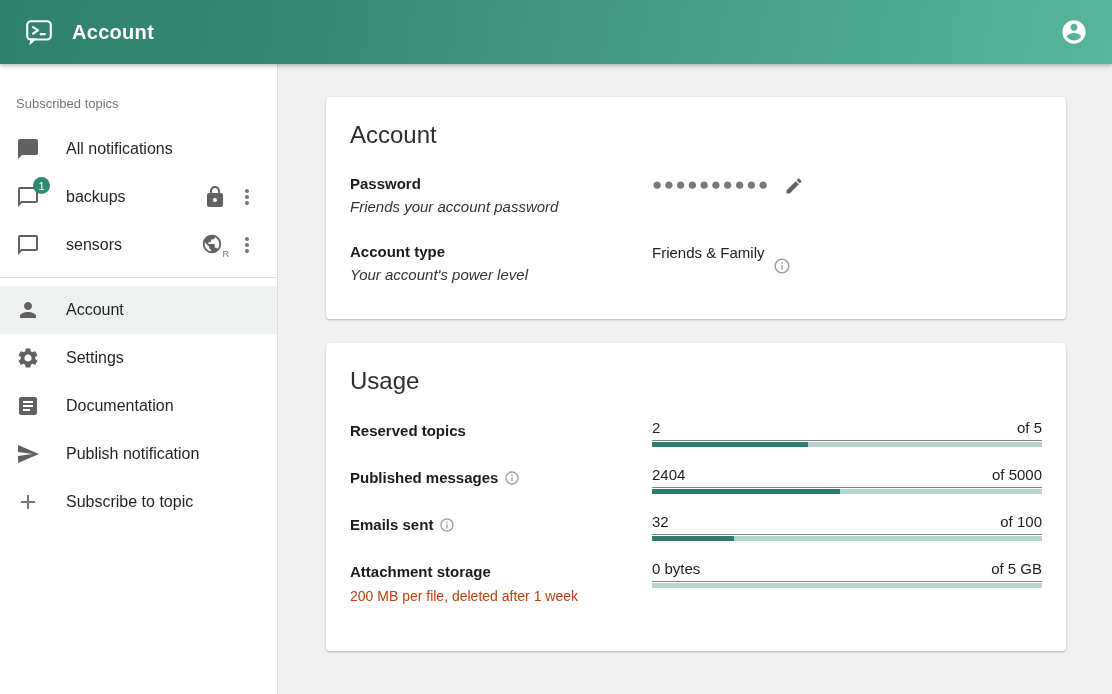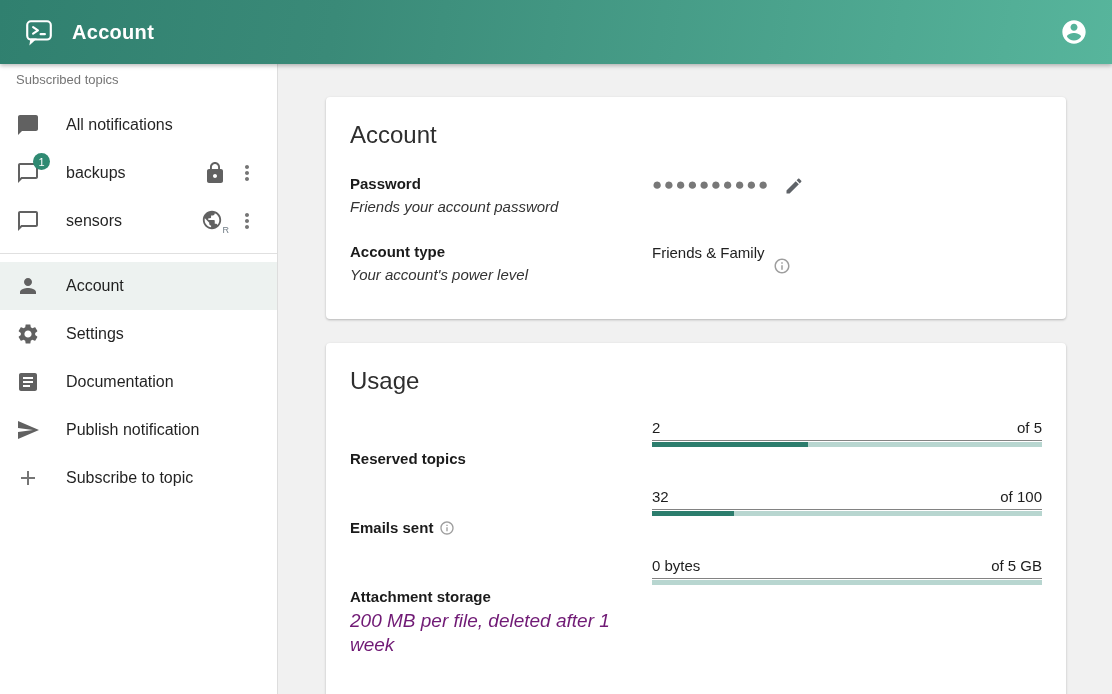--- a/index.html
+++ b/index.html
@@ -14,21 +14,21 @@
   }
   .app-bar .logo{ width:30px; height:30px; margin-right:18px; display:flex; }
   .app-bar .title{ color:#fff; font-size:20px; font-weight:700; letter-spacing:.3px; }
   .app-bar .spacer{ flex:1; }
   .app-bar .avatar-btn{ width:28px; height:28px; cursor:pointer; display:flex; }
 
   
   .body{ display:flex; height:630px; }
   .sidebar{
     width:278px; background:#fff; border-right:1px solid #ddd; flex-shrink:0;
-    padding-top:8px;
+    padding-top:32px;
   }
   .content{ flex:1; overflow:hidden; padding:33px 0 0 48px; }
 
   
   .section-label{ font-size:13px; font-weight:500; color:#757575; padding:0 16px 14px 16px; }
   .side-item{
     height:48px; display:flex; align-items:center; padding:0 18px 0 16px;
     cursor:pointer; position:relative;
   }
   .side-item.selected{ background:#edf2f0; }
@@ -59,22 +59,22 @@
   .acc-label{ font-size:15px; font-weight:700; color:#1b1b1b; line-height:22px; }
   .acc-sublabel{ font-size:15px; font-style:italic; color:#333; line-height:24px; }
   .acc-value-col{ flex:1; font-size:15px; color:#222; padding-top:3px; display:flex; align-items:flex-start; }
   .pwd-dots{ font-size:17px; letter-spacing:1.5px; color:#787878; line-height:18px; }
   .edit-btn{ width:20px; height:20px; margin-left:14px; cursor:pointer; display:flex; }
   .info-icon{ width:18px; height:18px; margin-left:8px; display:flex; align-self:center; cursor:pointer; }
   .info-icon.inline{ width:16px; height:16px; margin-left:6px; vertical-align:-3px; display:inline-flex; }
 
   .usage-row{ display:flex; margin-bottom:19px; }
   .usage-label-col{ width:302px; flex-shrink:0; padding-top:2px; }
-  .usage-label{ font-size:15px; font-weight:700; color:#1b1b1b; line-height:20px; display:flex; align-items:center;margin-top:28px; }
-  .usage-sublabel{ font-size:19px; font-style:italic; color:#701a75; line-height:24px; margin-top:2px; }
+  .usage-label{ font-size:15px; font-weight:700; color:#1b1b1b; line-height:20px; display:flex; align-items:center; }
+  .usage-sublabel{ font-size:14px; color:#c2410c; line-height:24px; margin-top:2px; }
   .usage-value-col{ flex:1; }
   .usage-numbers{
     display:flex; justify-content:space-between; font-size:15px; color:#1d1d1d;
     padding-bottom:3px; border-bottom:1px solid #828282; line-height:18px;
   }
   .progress-track{ height:5px; background:#b8d6d0; margin-top:1px; }
   .progress-fill{ height:100%; background:#2c7d6d; }
 
   svg{ display:block; }
 </style>
@@ -254,20 +254,41 @@
           <div class="usage-numbers">
             <span>2</span>
             <span>of 5</span>
           </div>
           <div class="progress-track">
             <div class="progress-fill" style="width: 40%;"></div>
           </div>
         </div>
       </div>
 
+      <div class="usage-row">
+        <div class="usage-label-col">
+          <div class="usage-label">
+            <span>Published messages</span>
+            <span class="info-icon inline">
+              <svg viewBox="0 0 24 24" width="16" height="16" fill="#9e9e9e">
+                <path d="M11 7h2v2h-2zm0 4h2v6h-2zm1-9C6.48 2 2 6.48 2 12s4.48 10 10 10 10-4.48 10-10S17.52 2 12 2zm0 18c-4.41 0-8-3.59-8-8s3.59-8 8-8 8 3.59 8 8-3.59 8-8 8z"></path>
+              </svg>
+            </span>
+          </div>
+        </div>
+        <div class="usage-value-col">
+          <div class="usage-numbers">
+            <span>2404</span>
+            <span>of 5000</span>
+          </div>
+          <div class="progress-track">
+            <div class="progress-fill" style="width: 48.1%;"></div>
+          </div>
+        </div>
+      </div>
 
       <div class="usage-row">
         <div class="usage-label-col">
           <div class="usage-label">
             <span>Emails sent</span>
             <span class="info-icon inline">
               <svg viewBox="0 0 24 24" width="16" height="16" fill="#9e9e9e">
                 <path d="M11 7h2v2h-2zm0 4h2v6h-2zm1-9C6.48 2 2 6.48 2 12s4.48 10 10 10 10-4.48 10-10S17.52 2 12 2zm0 18c-4.41 0-8-3.59-8-8s3.59-8 8-8 8 3.59 8 8-3.59 8-8 8z"></path>
               </svg>
             </span>

